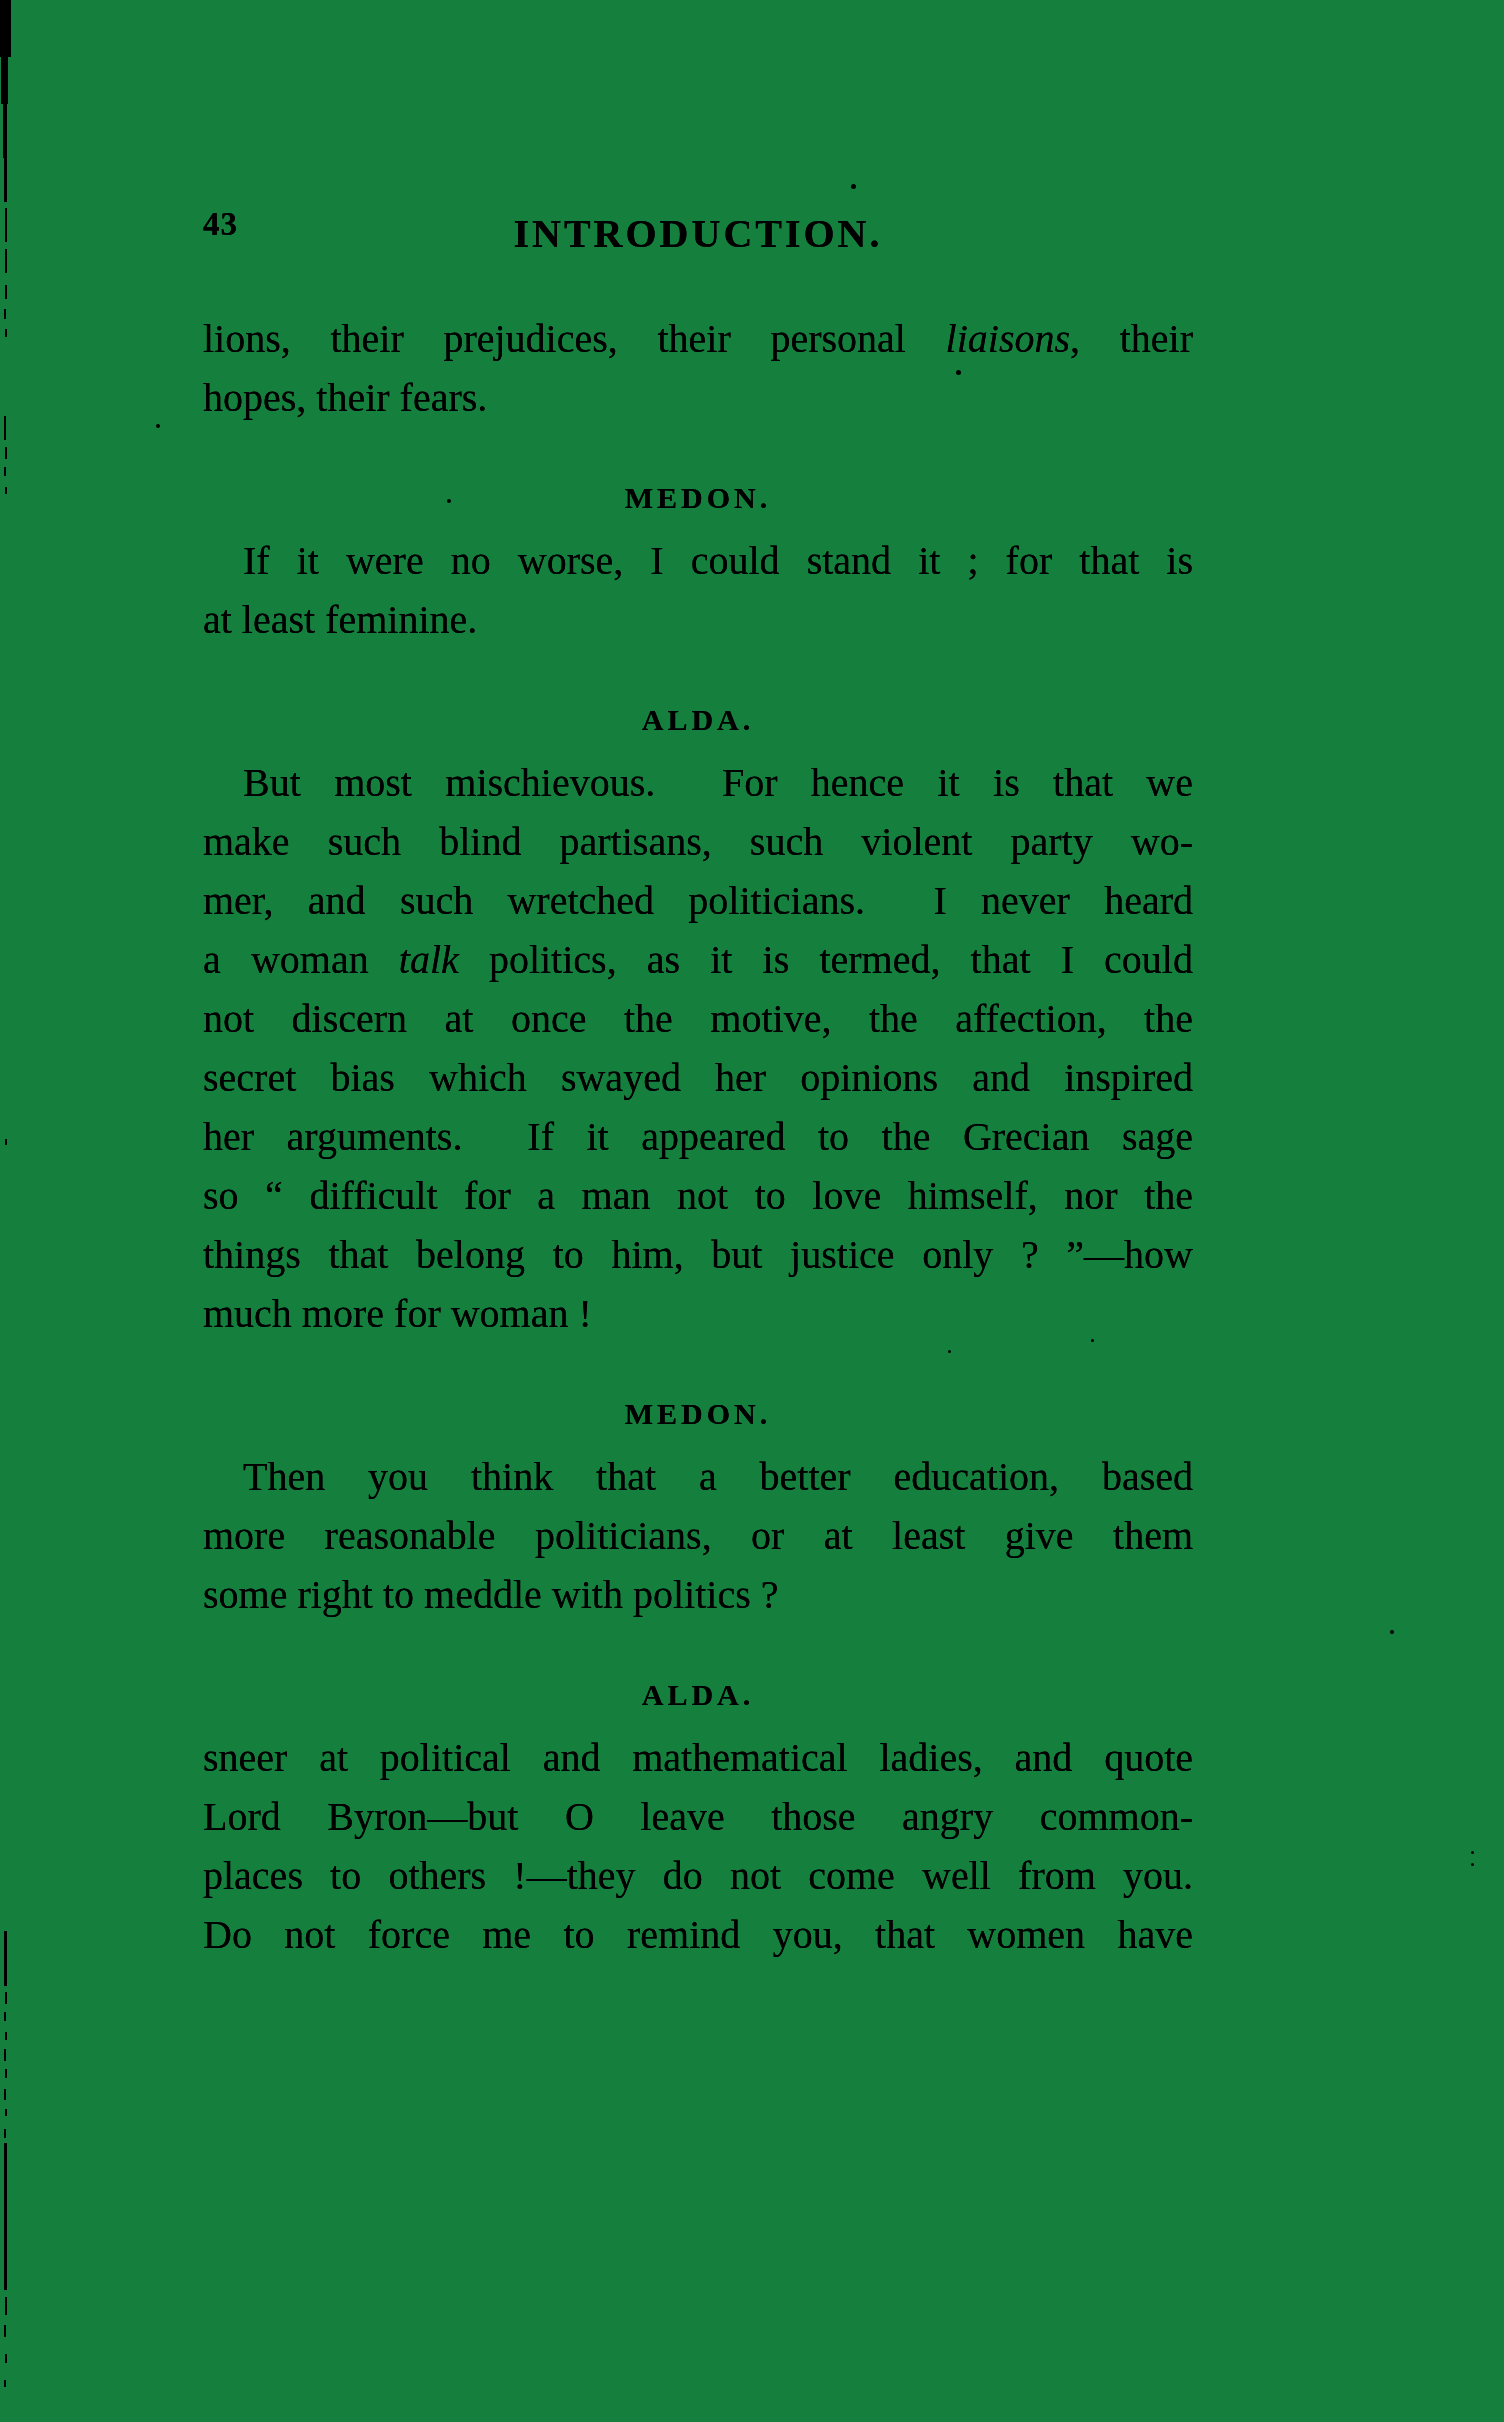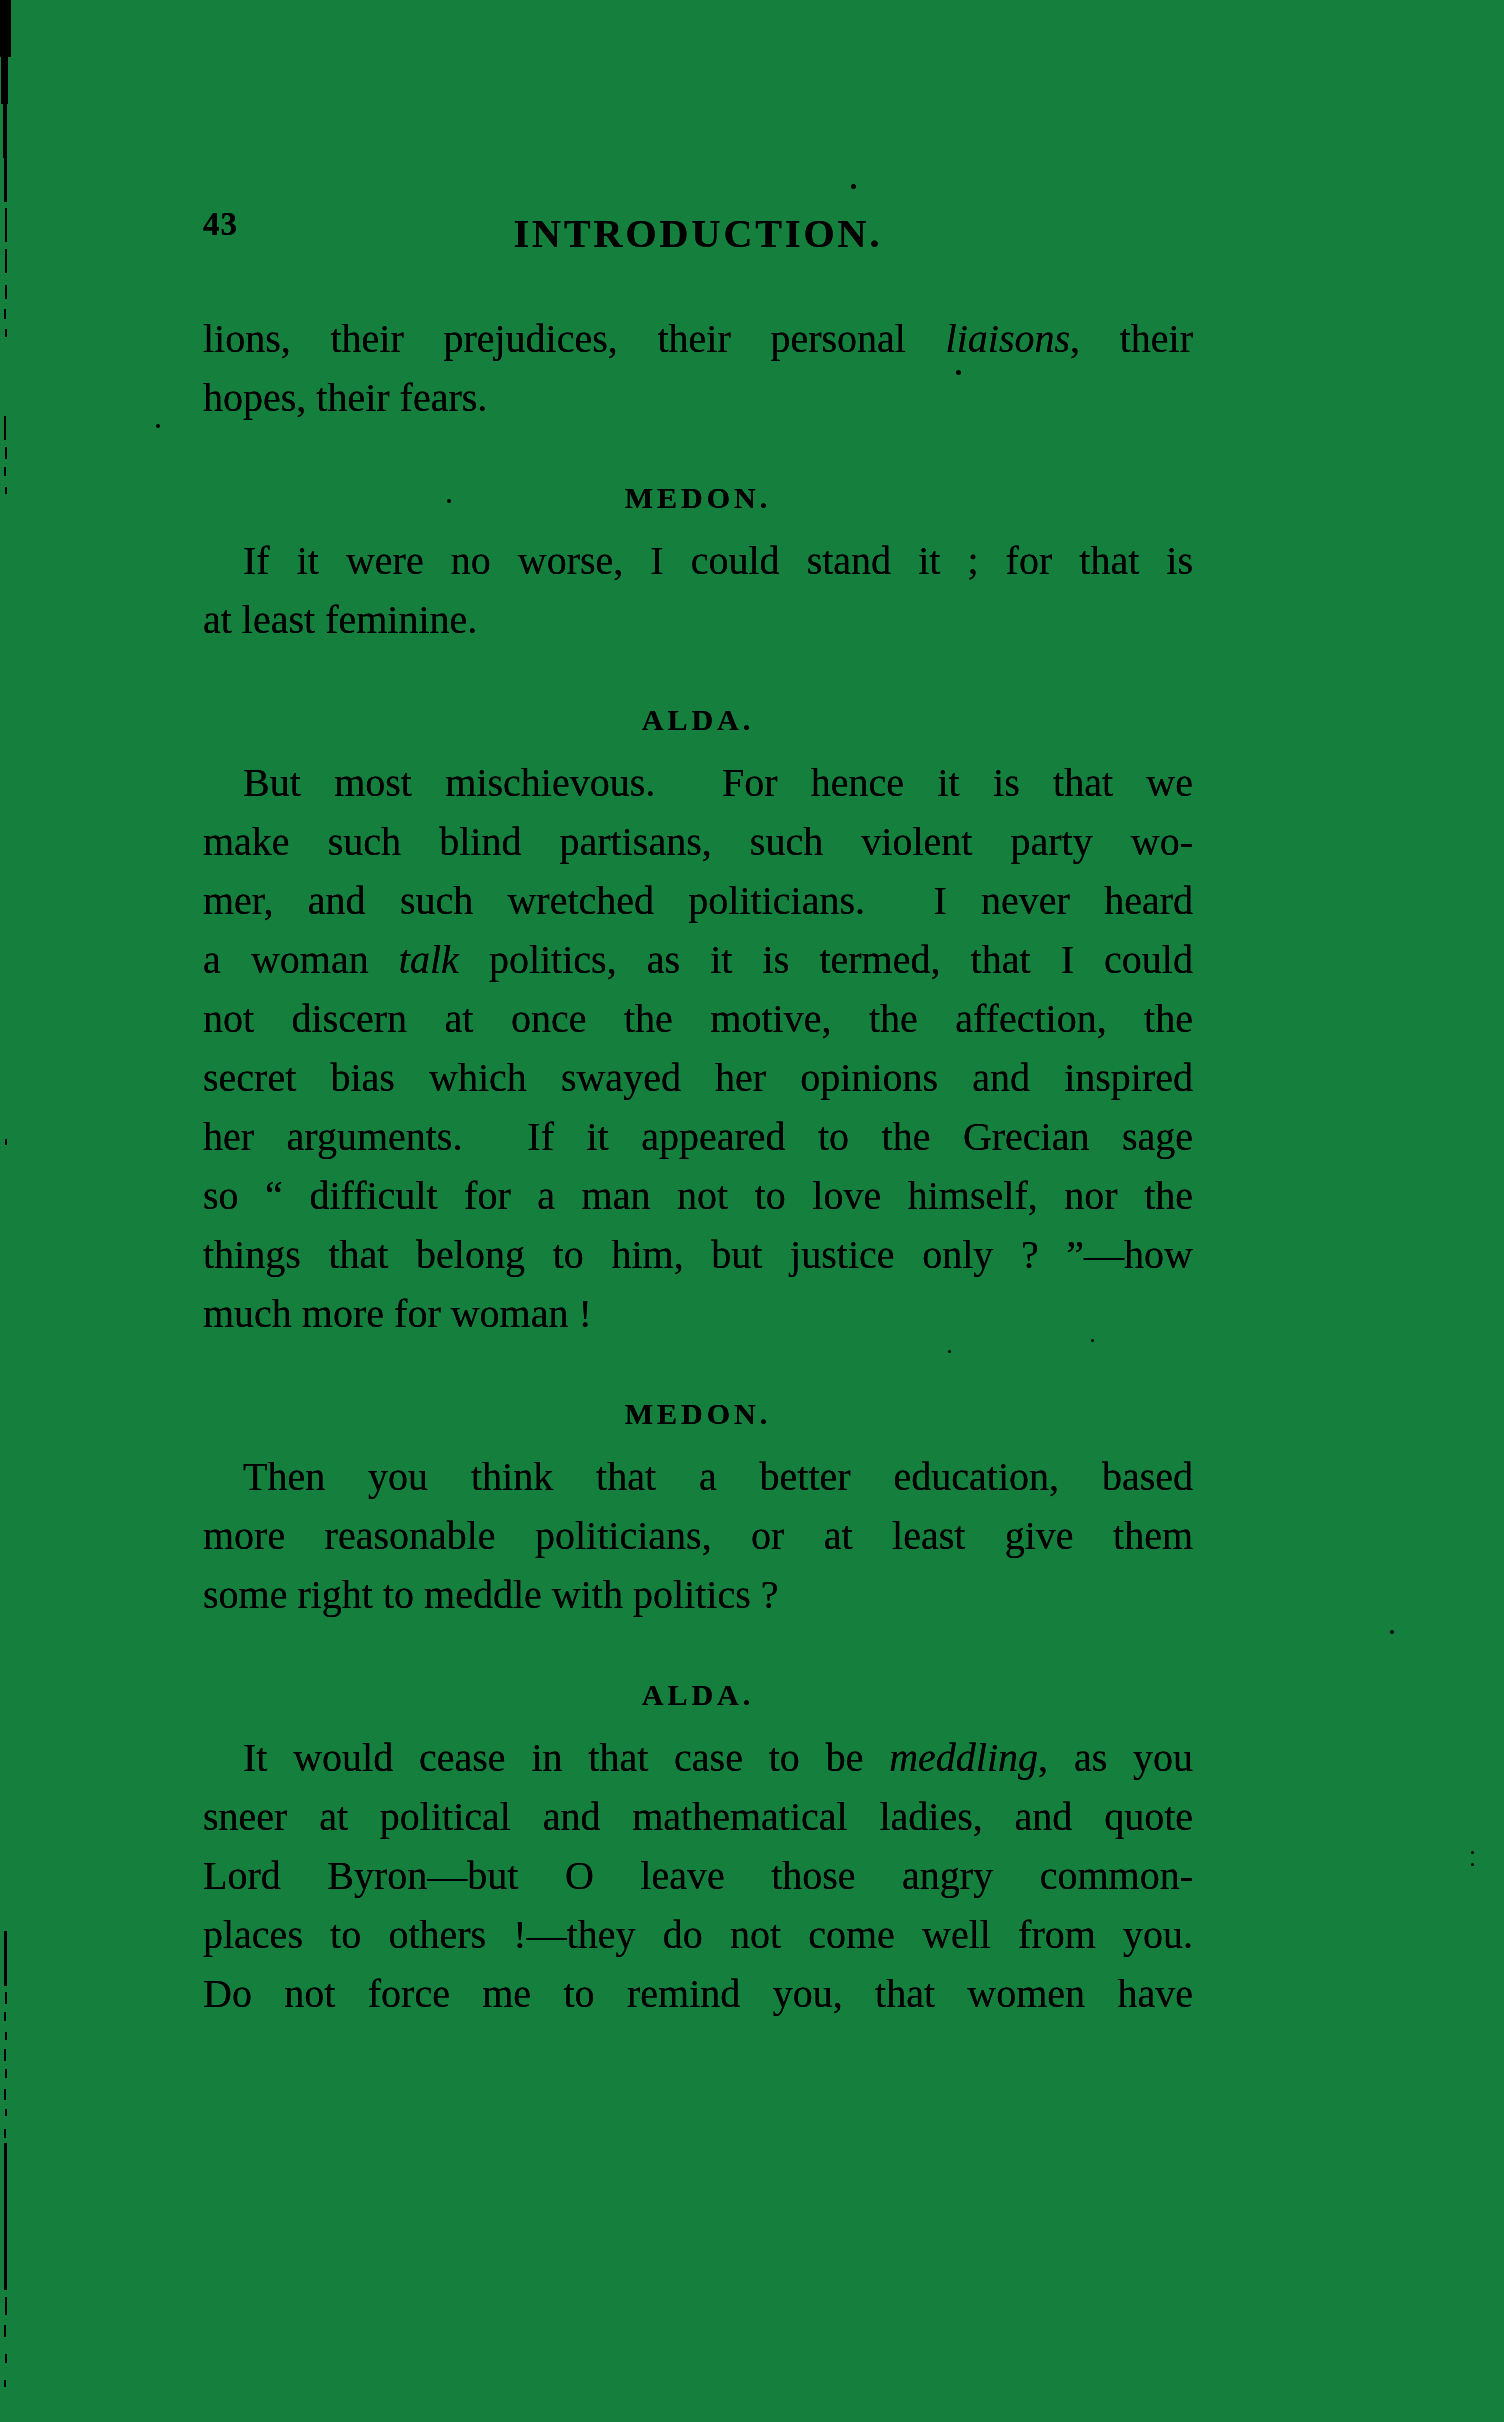--- a/index.html
+++ b/index.html
@@ -80,21 +80,20 @@
         <div class="line no-just">much more for woman !</div>
       </div>
       <div class="speaker">MEDON.</div>
       <div class="para">
         <div class="line indent">Then you think that a better education, based</div>
         <div class="line">more reasonable politicians, or at least give them</div>
         <div class="line no-just">some right to meddle with politics ?</div>
       </div>
       <div class="speaker">ALDA.</div>
       <div class="para">
-        <div class="line indent">It would cease in that case to be <i>meddling</i>, as you</div>
         <div class="line">sneer at political and mathematical ladies, and quote</div>
         <div class="line">Lord Byron—but O leave those angry common-</div>
         <div class="line">places to others !—they do not come well from you.</div>
         <div class="line">Do not force me to remind you, that women have</div>
       </div>
     </div>
 
   <div class="edge-marks">
       <div style="left: 0px; top: 0px; width: 11px; height: 57px;"></div>
       <div style="left: 1px; top: 50px; width: 7px; height: 54px;"></div>

